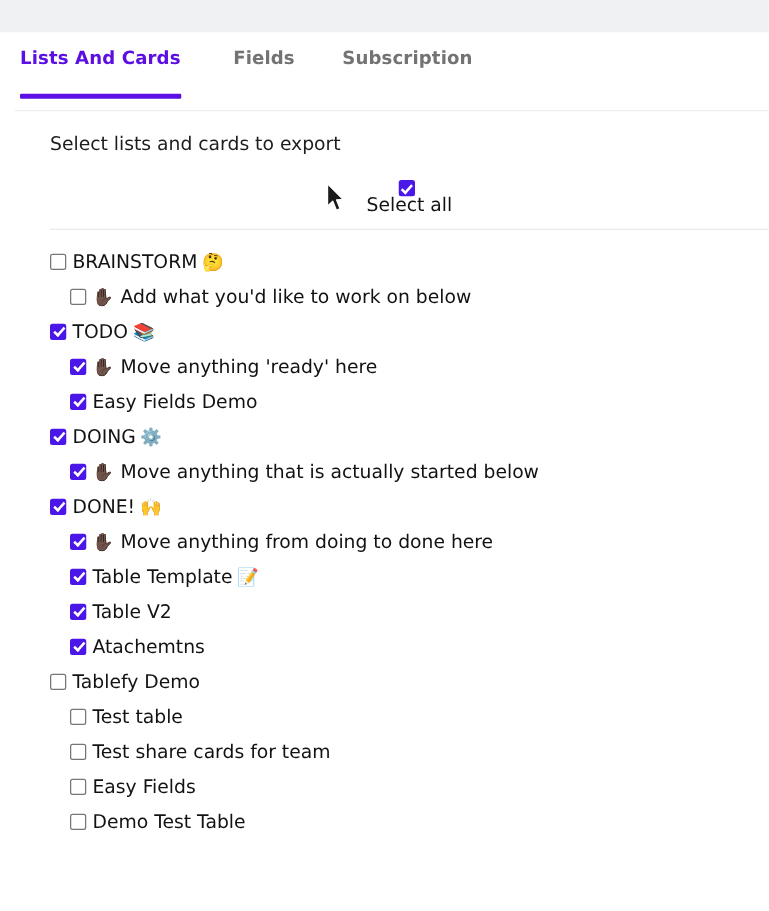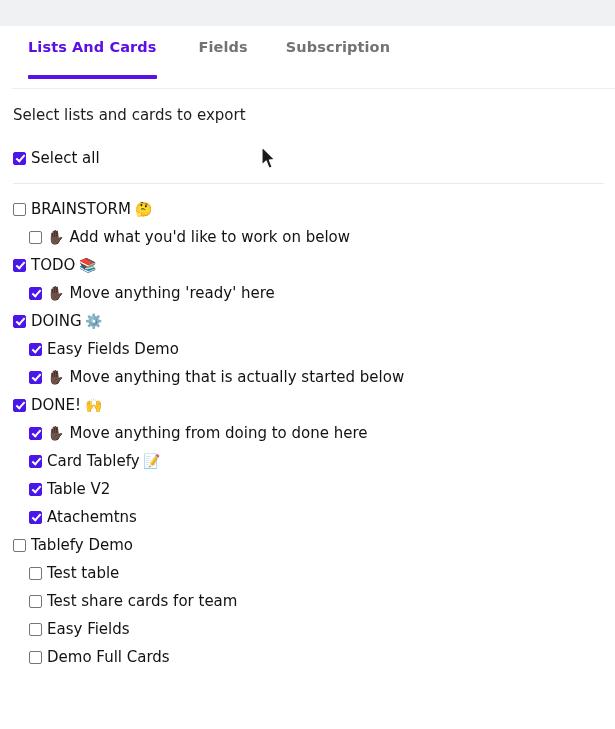--- a/index.html
+++ b/index.html
@@ -20,21 +20,21 @@
     height: 26px;
     background: #f0f1f3;
     width: 100%;
   }
 
   
   .tabs {
     position: relative;
     height: 66px;
     background: #ffffff;
-    padding-left: 28px;
+    padding-left: 16px;
     box-sizing: border-box;
     display: flex;
     align-items: center;
     text-align: center;
   }
   .tabs::after {
     content: "";
     position: absolute;
     left: 12px;
     right: 0;
@@ -64,36 +64,37 @@
     right: 0;
     bottom: 0px;
     height: 4px;
     background: #5c0fe4;
     border-radius: 1px;
   }
 
   
   .content {
     padding: 14px 0 0 13px;
+    margin-left: 27px;
   }
   .section-title {
     font-size: 15px;
     color: #1d1d1f;
     margin: 0 0 20px 0;
     font-family: "DejaVu Sans", "Liberation Sans", sans-serif;
   }
 
   .row {
     display: flex;
     align-items: center;
     height: 28px;
     font-size: 15px;
     color: #111214;
   }
-  .row.select-all { margin-bottom: 11px; }
+  .row.select-all { margin-bottom: 11px; flex-direction: column; }
   .row.level-1 { padding-left: 16px; }
 
   .cbx {
     -webkit-appearance: none;
     appearance: none;
     width: 13px;
     height: 13px;
     min-width: 13px;
     border: 1px solid #767676;
     border-radius: 2px;
@@ -186,47 +187,47 @@
       <div class="row level-0">
         <input type="checkbox" class="cbx" checked="" style="">
         <span class="label">TODO</span>
         <span class="emoji">📚</span>
       </div>
       <div class="row level-1">
         <input type="checkbox" class="cbx" checked="" style="">
         <span class="emoji-lead">✋🏿</span>
         <span class="label">Move anything 'ready' here</span>
       </div>
+      <div class="row level-1">
+        <input type="checkbox" class="cbx" checked="" style="">
+        <span class="label">Easy Fields Demo</span>
+      </div>
       <div class="row level-0">
         <input type="checkbox" class="cbx" checked="" style="">
         <span class="label">DOING</span>
         <span class="emoji">⚙️</span>
       </div>
       <div class="row level-1">
         <input type="checkbox" class="cbx" checked="" style="">
-        <span class="label">Easy Fields Demo</span>
-      </div>
-      <div class="row level-1">
-        <input type="checkbox" class="cbx" checked="" style="">
         <span class="emoji-lead">✋🏿</span>
         <span class="label">Move anything that is actually started below</span>
       </div>
       <div class="row level-0">
         <input type="checkbox" class="cbx" checked="" style="">
         <span class="label">DONE!</span>
         <span class="emoji">🙌</span>
       </div>
       <div class="row level-1">
         <input type="checkbox" class="cbx" checked="" style="">
         <span class="emoji-lead">✋🏿</span>
         <span class="label">Move anything from doing to done here</span>
       </div>
       <div class="row level-1">
         <input type="checkbox" class="cbx" checked="" style="">
-        <span class="label">Card Tablefy</span>
+        <span class="label">Table Template</span>
         <span class="emoji">📝</span>
       </div>
       <div class="row level-1">
         <input type="checkbox" class="cbx" checked="" style="">
         <span class="label">Table V2</span>
       </div>
       <div class="row level-1">
         <input type="checkbox" class="cbx" checked="" style="">
         <span class="label">Atachemtns</span>
       </div>
@@ -241,20 +242,20 @@
       <div class="row level-1">
         <input type="checkbox" class="cbx" style="">
         <span class="label">Test share cards for team</span>
       </div>
       <div class="row level-1">
         <input type="checkbox" class="cbx" style="">
         <span class="label">Easy Fields</span>
       </div>
       <div class="row level-1">
         <input type="checkbox" class="cbx" style="">
-        <span class="label">Demo Full Cards</span>
+        <span class="label">Demo Test Table</span>
       </div>
     </div>
 </div>
 
 <svg class="cursor" viewBox="0 0 16 26" id="cursor-svg" style="left: 261px; top: 146px;">
   <path d="M1 1 L1 19 L5.2 15 L8.1 22.3 L11.1 21 L8.3 14 L13.6 13.6 Z" fill="#1b1b1b" stroke="#ffffff" stroke-width="1.1" stroke-linejoin="round"></path>
 </svg>
 
 </body></html>

